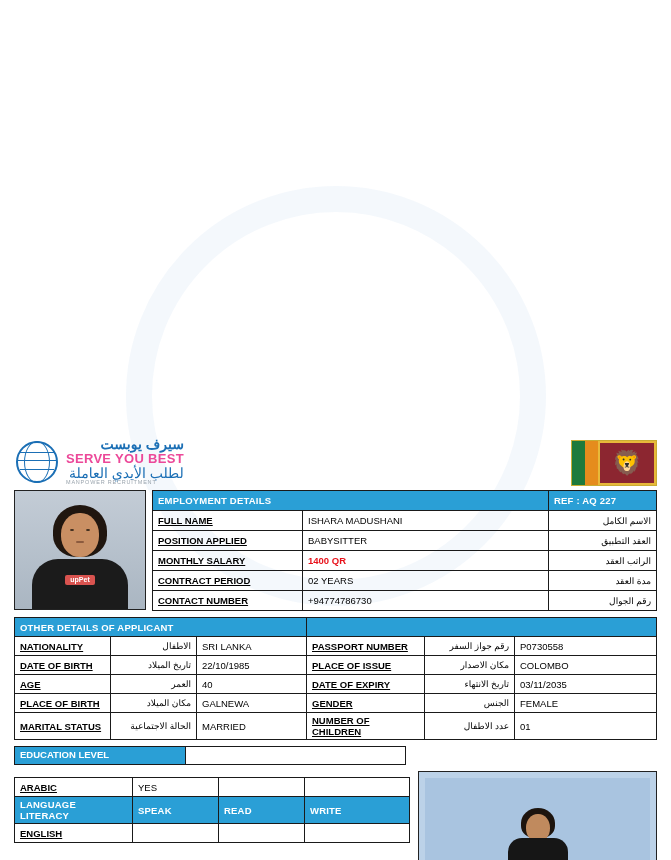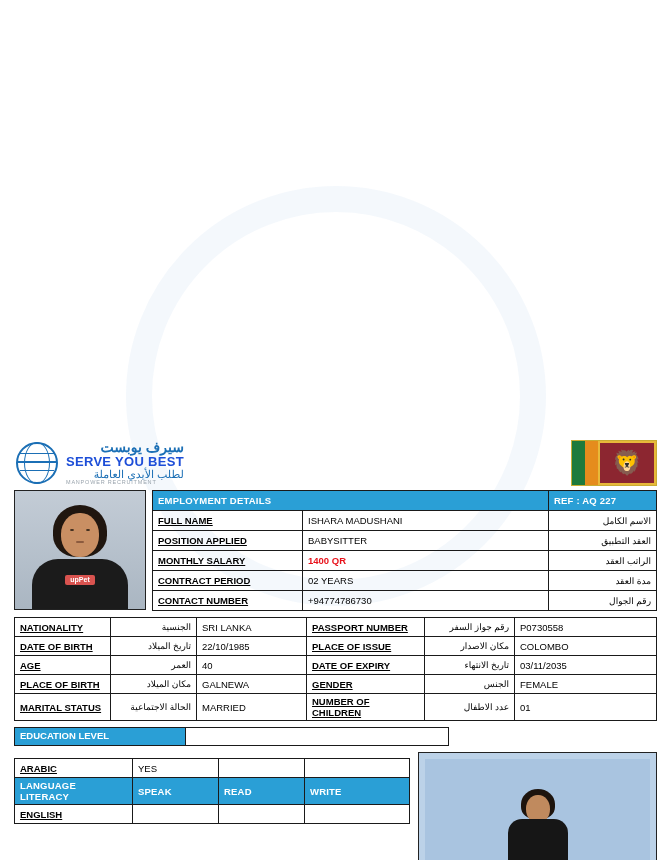--- a/index.html
+++ b/index.html
@@ -21,22 +21,22 @@
   .globe-logo { width:46px; height:46px; position:relative; flex:0 0 auto; }
   .globe-logo .ring {
     position:absolute; inset:2px; border:2px solid #1b6fb5; border-radius:50%;
   }
   .globe-logo .ring2 { position:absolute; left:10px; top:2px; width:26px; height:42px; border:1.5px solid #1b6fb5; border-radius:50%; }
   .globe-logo .bar { position:absolute; left:3px; right:3px; top:21px; height:1.5px; background:#1b6fb5; }
   .globe-logo .bar2 { position:absolute; left:6px; right:6px; top:13px; height:1.2px; background:#1b6fb5; }
   .globe-logo .bar3 { position:absolute; left:6px; right:6px; top:30px; height:1.2px; background:#1b6fb5; }
   .brand-text { line-height:1.05; }
   .brand-ar { color:#1b6fb5; font-size:14px; font-weight:bold; direction:rtl; letter-spacing:1px;}
-  .brand-en { color:#1d4ed8; font-size:13px; font-weight:bold; letter-spacing:.3px; }
-  .brand-ar2 { color:#1b6fb5; font-size:11px; direction:rtl; }
+  .brand-en { color:#ec4899; font-size:13px; font-weight:bold; letter-spacing:.3px; }
+  .brand-ar2 { color:#1b6fb5; font-size:14px; direction:rtl; }
   .brand-sub { color:#9aa4ad; font-size:5.5px; letter-spacing:.8px; }
 
   .flag { width:86px; height:46px; border:1px solid #c9ad33; display:flex; background:#f2a13b; }
   .flag .stripes { display:flex; width:26px; }
   .flag .stripes .s { width:13px; height:100%; }
   .flag .s1 { background:#1e7a3c; }
   .flag .s2 { background:#e58c1d; }
   .flag .maroon { flex:1; background:#8c2630; position:relative; border:2px solid #e8b93a; }
   .flag .lion { position:absolute; inset:0; display:flex; align-items:center; justify-content:center; color:#e8b93a; font-size:24px; line-height:1; }
 
@@ -63,21 +63,21 @@
   .ph-logo { width:30px; height:10px; background:#d9534f; border-radius:2px; top:84px; z-index:4; font-size:7px; color:#fff; text-align:center; line-height:10px; font-weight:bold;}
   .ph-eye { width:4px; height:2px; background:#3a2a1c; border-radius:50%; top:38px; z-index:3; }
   .ph-eye.l { margin-left:-8px; }
   .ph-eye.r { margin-left:8px; }
   .ph-mouth { width:8px; height:2px; background:#8c5b3e; border-radius:2px; top:50px; z-index:3; }
 
   
   .sec { margin-top:6px; }
 
   
-  .edu-wrap { display:flex; margin-top:6px; width:435px; }
+  .edu-wrap { display:flex; margin-top:6px; width:392px; }
   .edu-lbl { width:172px; background:#2a9fd6; color:#fff; font-weight:bold; border:1px solid #1a1a1a; padding:2px 5px; font-size:9.5px; height:19px;}
   .edu-val { flex:1; border:1px solid #1a1a1a; border-left:none; height:19px; }
 
   .two-col { display:flex; gap:8px; margin-top:6px; }
   .left-col { width:396px; }
   .right-col { flex:1; }
 
   .fullphoto {
     border:1px solid #222; height:338px; background:#bcd2e8; position:relative; overflow:hidden;
   }
@@ -171,23 +171,27 @@
         <td class="bold">CONTACT NUMBER</td>
         <td>+94774786730</td>
         <td class="ar">رقم الجوال</td>
       </tr>
     </tbody>
       </table>
   </div>
 
   <table class="sec">
     <tbody>
+        <tr>
+      <td class="bluehdr" colspan="3">OTHER DETAILS OF APPLICANT</td>
+      <td class="bluehdr" colspan="3"></td>
+    </tr>
     <tr>
       <td class="bold" style="width:96px">NATIONALITY</td>
-      <td class="ar" style="width:86px">الجنسية</td>
+      <td class="ar" style="width:86px">الاطفال</td>
       <td style="width:110px">SRI LANKA</td>
       <td class="bold" style="width:118px">PASSPORT NUMBER</td>
       <td class="ar" style="width:90px">رقم جواز السفر</td>
       <td>P0730558</td>
     </tr>
     <tr>
       <td class="bold">DATE OF BIRTH</td>
       <td class="ar">تاريخ الميلاد</td>
       <td>22/10/1985</td>
       <td class="bold">PLACE OF ISSUE</td>

